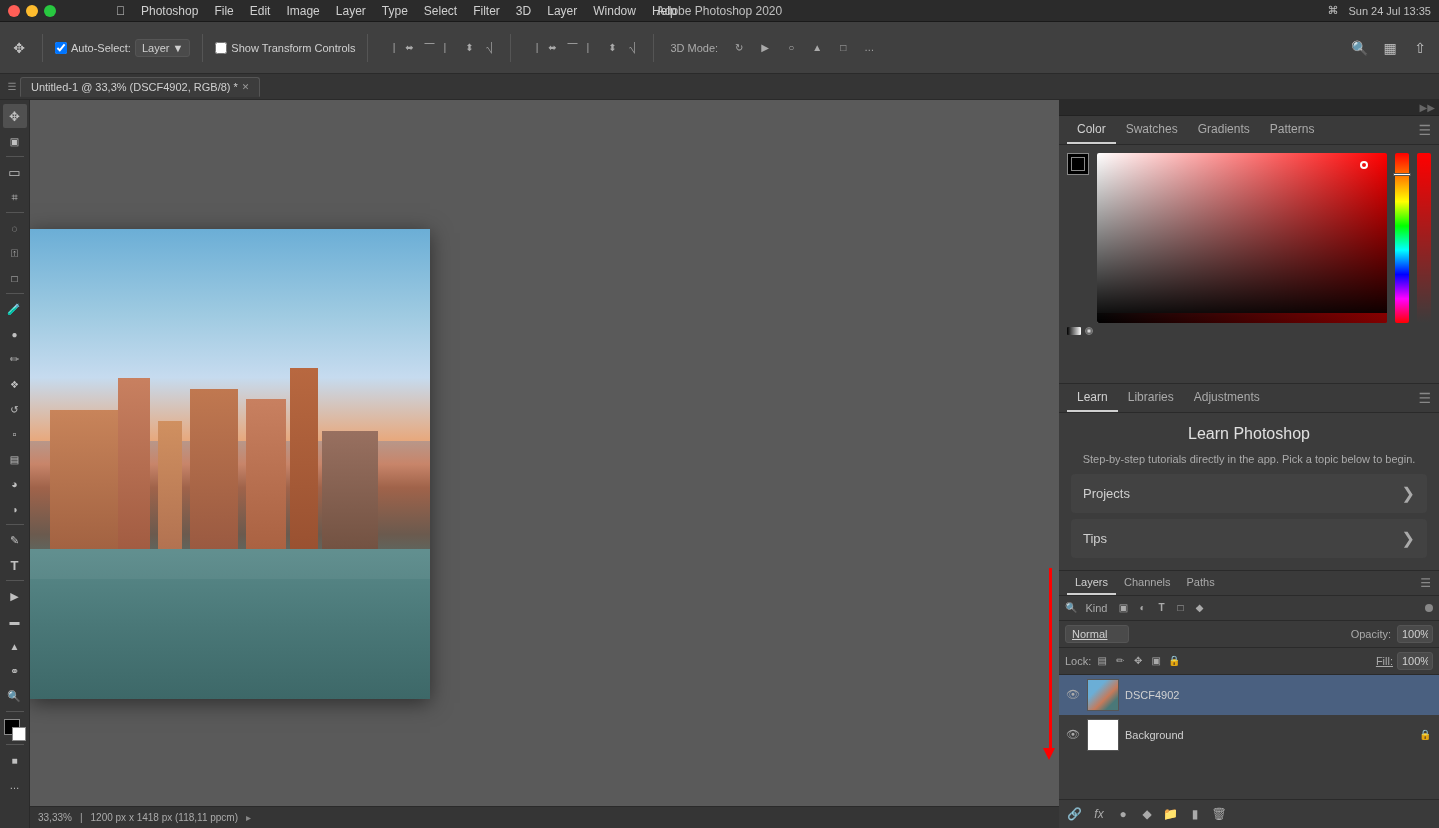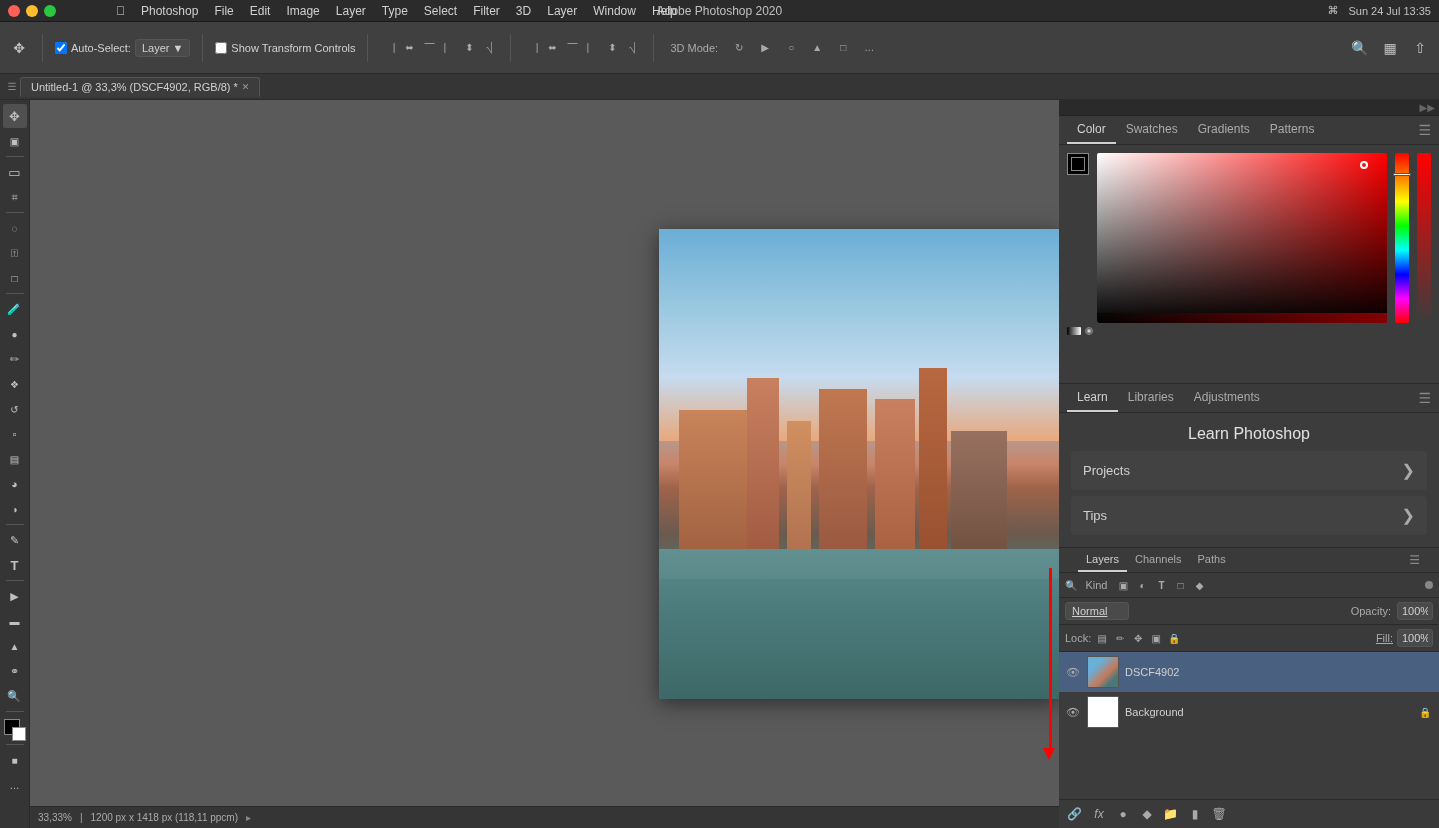--- a/index.html
+++ b/index.html
@@ -60,21 +60,21 @@
     .lt-tool { width: 24px; height: 24px; display: flex; align-items: center; justify-content: center; color: #c0c0c0; font-size: 13px; cursor: pointer; border-radius: 2px; }
     .lt-tool.active { background: #505050; }
     .lt-sep { width: 18px; height: 1px; background: #555; margin: 2px 0; }
     .lt-color { width: 22px; height: 22px; position: relative; margin-top: 4px; }
     .lt-fg { width: 16px; height: 16px; background: #000; border: 1px solid #888; position: absolute; top: 0; left: 0; }
     .lt-bg { width: 14px; height: 14px; background: #fff; border: 1px solid #888; position: absolute; bottom: 0; right: 0; }
 
     
     .canvas-area {
       flex: 1; background: #5a5a5a; position: relative; overflow: hidden;
-      display: flex; align-items: center; justify-content: flex-end;
+      display: flex; align-items: center; justify-content: flex-start;
     }
     .canvas-image {
       width: 400px; height: 470px; background: linear-gradient(180deg, #87CEEB 0%, #87CEEB 30%, #c8856a 50%, #a0634a 55%, #6b5a4e 65%, #4a7a7a 75%, #3d6b6b 100%);
       position: relative; overflow: hidden; cursor: default;
       box-shadow: 0 4px 20px rgba(0,0,0,0.5);
     }
     .canvas-image-inner {
       width: 100%; height: 100%; position: relative;
     }
     
@@ -120,21 +120,21 @@
     
     .learn-panel { padding: 12px; }
     .learn-title { font-size: 16px; color: #e0e0e0; text-align: center; margin-bottom: 8px; }
     .learn-desc { font-size: 11px; color: #aaa; text-align: center; line-height: 1.5; }
     .learn-item { display: flex; align-items: center; justify-content: space-between; padding: 10px 12px; background: #424242; border-radius: 4px; margin-top: 6px; cursor: pointer; }
     .learn-item-label { font-size: 13px; color: #d0d0d0; }
     .learn-chevron { color: #aaa; font-size: 16px; }
 
     
     .layers-panel { display: flex; flex-direction: column; flex: 1; }
-    .layers-tabs { display: flex; align-items: center; padding: 0 19px; background: #3a3a3a; border-bottom: 1px solid #2a2a2a; border-top: 1px solid #2a2a2a; }
+    .layers-tabs { display: flex; align-items: center; padding: 0 8px; background: #3a3a3a; border-bottom: 1px solid #2a2a2a; border-top: 1px solid #2a2a2a; }
     .layers-tab { padding: 5px 8px; font-size: 11px; color: #aaa; cursor: pointer; border-bottom: 2px solid transparent; }
     .layers-tab.active { color: #d0d0d0; border-bottom: 2px solid #d0d0d0; }
     .layers-opts { margin-left: auto; color: #888; font-size: 12px; cursor: pointer; }
 
     .layers-filter-row { display: flex; align-items: center; padding: 4px 6px; gap: 4px; background: #3a3a3a; border-bottom: 1px solid #2a2a2a; }
     .filter-kind { font-size: 11px; color: #aaa; padding: 2px 4px; }
     .filter-icons { display: flex; gap: 3px; }
     .filter-icon { width: 16px; height: 16px; display: flex; align-items: center; justify-content: center; color: #aaa; font-size: 10px; }
     .filter-dot { width: 8px; height: 8px; background: #888; border-radius: 50%; margin-left: auto; }
 
@@ -369,20 +369,21 @@
 
     <div class="panel-tabs" style="border-top:1px solid #2a2a2a;margin-top:40px;">
       <div class="panel-tab active">Learn</div>
       <div class="panel-tab">Libraries</div>
       <div class="panel-tab">Adjustments</div>
       <div class="panel-tab-more">☰</div>
     </div>
 
     <div class="learn-panel">
       <div class="learn-title">Learn Photoshop</div>
+      <div class="learn-desc">Step-by-step tutorials directly in the app. Pick a topic below to begin.</div>
       <div class="learn-item">
         <span class="learn-item-label">Projects</span>
         <span class="learn-chevron">❯</span>
       </div>
       <div class="learn-item">
         <span class="learn-item-label">Tips</span>
         <span class="learn-chevron">❯</span>
       </div>
     </div>
 

